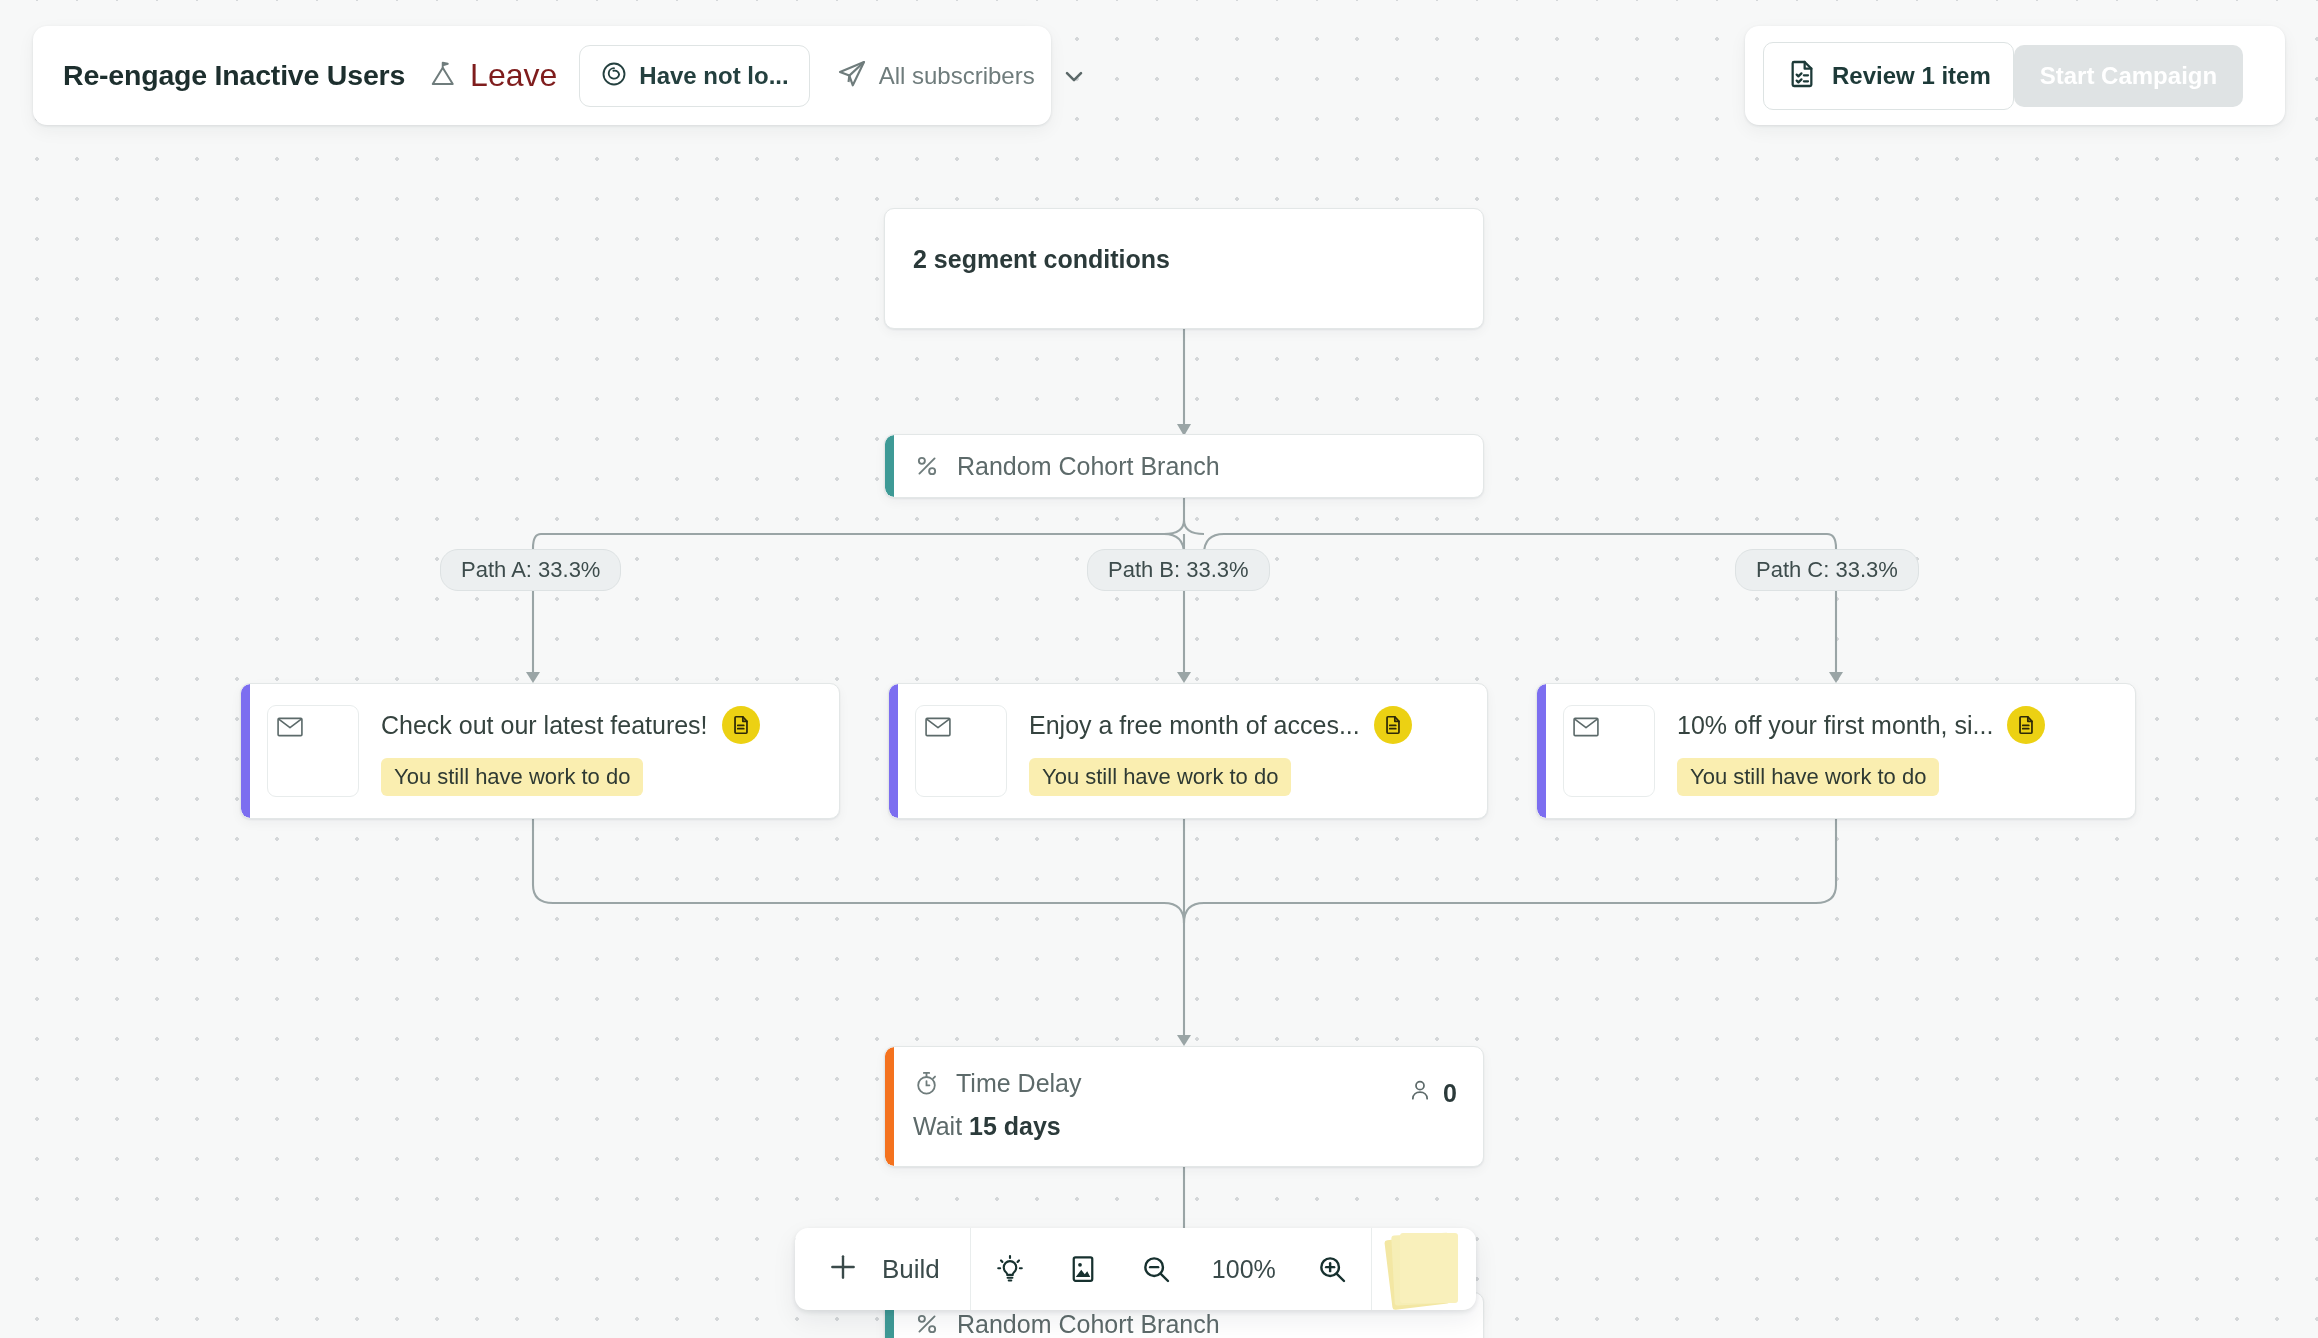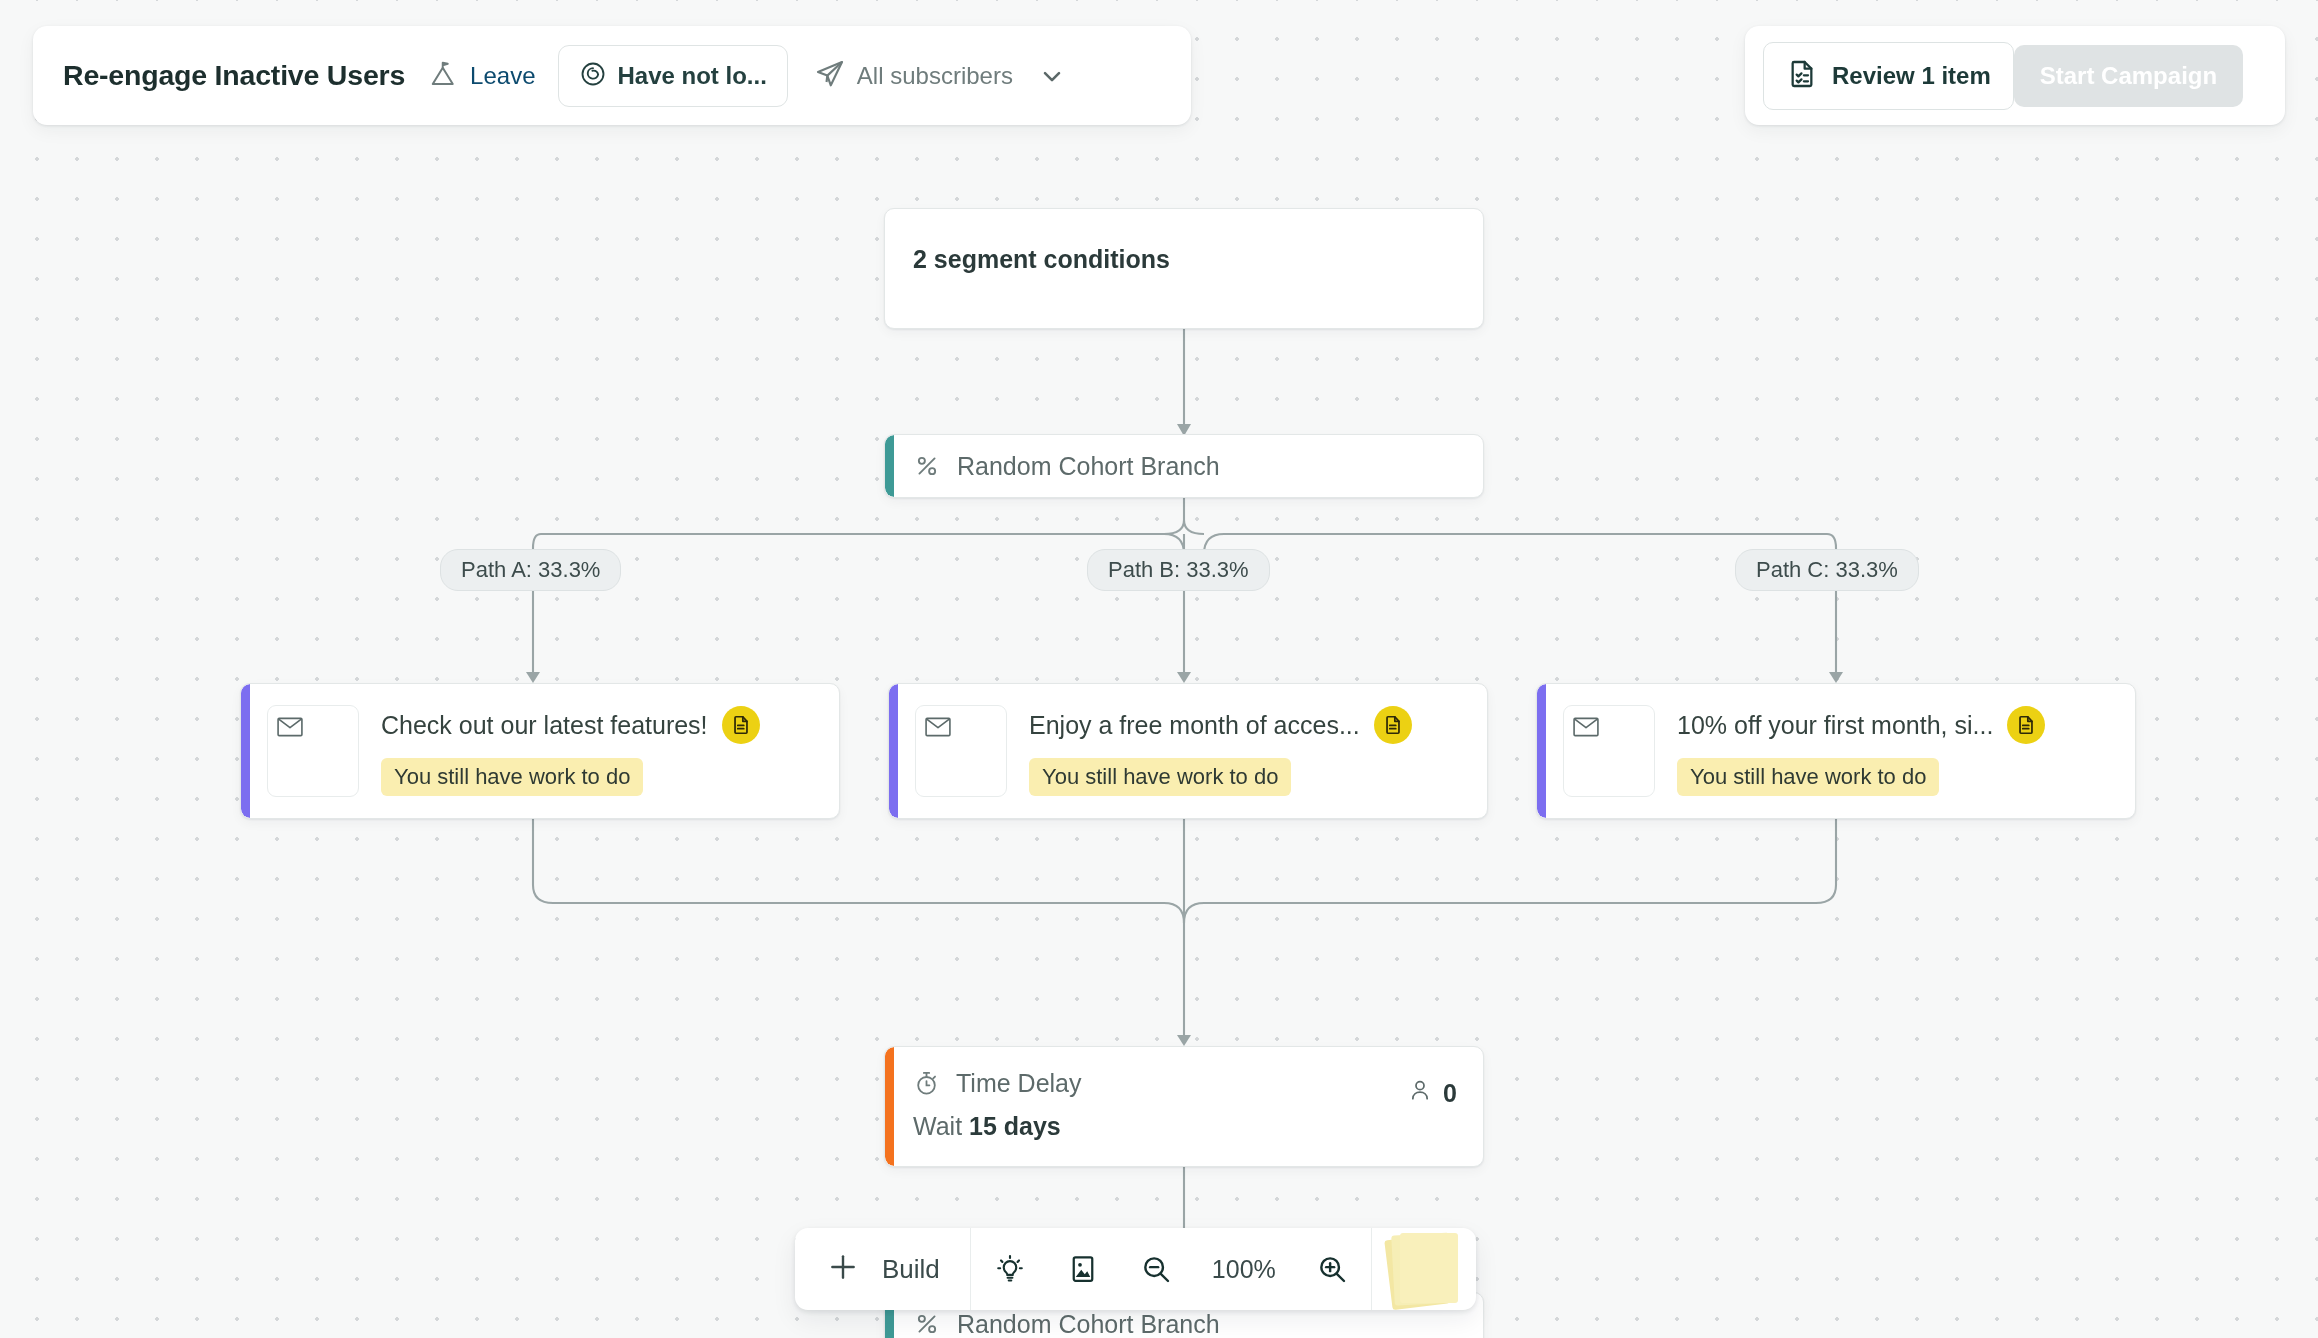--- a/index.html
+++ b/index.html
@@ -30,21 +30,21 @@
     width: 2318px; height: 1338px;
     pointer-events: none;
   }
   .wire { fill: none; stroke: #9aa5a6; stroke-width: 2.1; }
   .wire-head { fill: #9aa5a6; }
 
   
   #header-left {
     position: absolute;
     left: 33px; top: 26px;
-    width: 1158px; height: 99px;
+    width: 1018px; height: 99px;
     background: #ffffff;
     border-radius: 14px;
     box-shadow: 0 1px 3px rgba(16,32,36,.10), 0 6px 18px rgba(16,32,36,.05);
     display: flex;
     align-items: center;
     padding: 0 30px;
     gap: 0;
     text-align: center;
   }
   #wf-title {
@@ -54,21 +54,21 @@
     letter-spacing: -.2px;
     white-space: nowrap;
   }
   .hdr-chip {
     display: flex;
     align-items: center;
     gap: 11px;
     white-space: nowrap;
   }
   #leave-chip { margin-left: 24px; }
-  #leave-chip .lbl { font-size: 24px; color: #0c4a6e; }
+  #leave-chip .lbl { font-size: 32px; color: #7f1d1d; }
 
   #goal-chip {
     margin-left: 22px;
     border: 1.4px solid #dfe4e4;
     border-radius: 11px;
     padding: 14px 20px;
     background: #fff;
   }
   #goal-chip .lbl { font-size: 24px; color: #24403f; font-weight: 700; }
 

